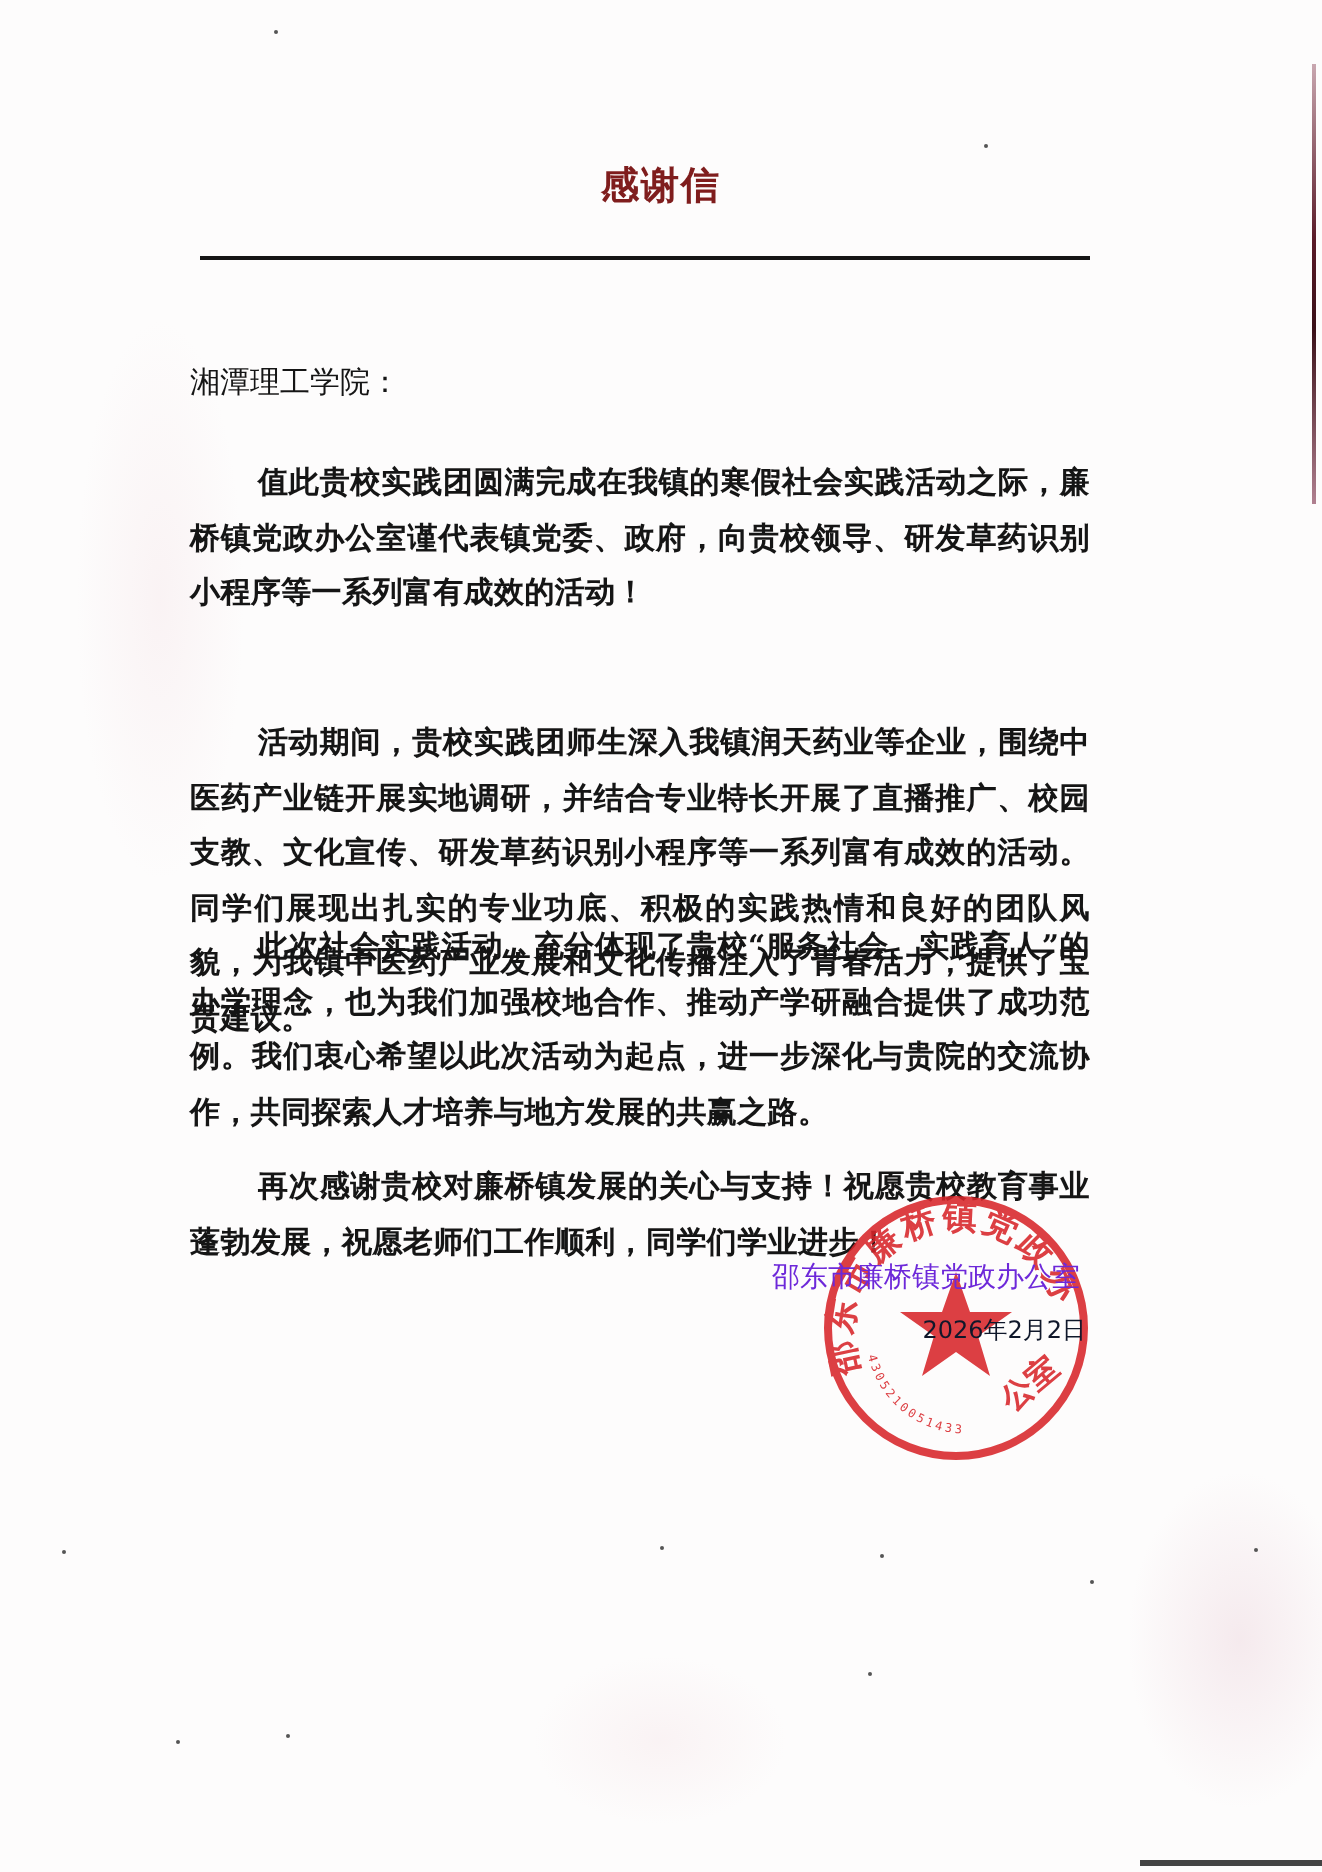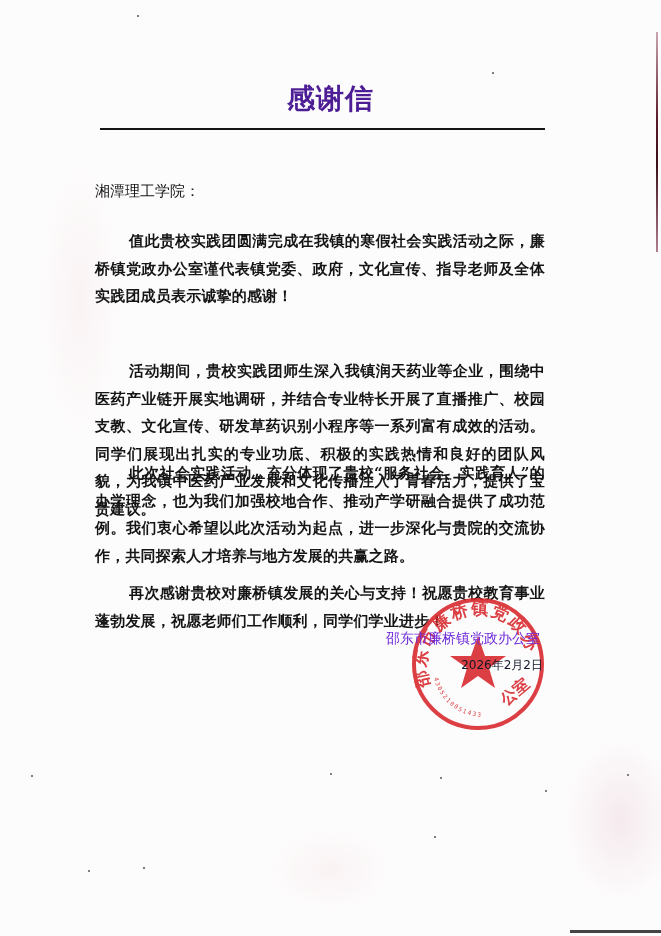--- a/index.html
+++ b/index.html
@@ -20,23 +20,23 @@
   .edge-line {
     position: absolute; left: 656px; top: 32px; width: 2px; height: 220px;
     background: linear-gradient(#c9a7b0, #5a1a28 40%, #3a1018 60%, #b08090);
   }
   .bottom-edge {
     position: absolute; left: 570px; top: 930px; width: 91px; height: 3px;
     background: #444;
   }
   .title {
     position: absolute; left: 0; width: 661px; top: 80px;
-    text-align: center; font-size: 28px; font-weight: bold;
+    text-align: center; font-size: 19px; font-weight: bold;
     font-family: "DejaVu Sans", "Liberation Sans", sans-serif;
-    letter-spacing: 1px; color: #4c1d95;
+    letter-spacing: 1px; color: #7f1d1d;
   }
   .title-rule {
     position: absolute; left: 100px; top: 128px; width: 445px; height: 2px;
     background: #151515;
   }
   .salutation {
     position: absolute; left: 95px; top: 182px;
     font-size: 15px; font-weight: normal;
   }
   .para {
@@ -69,21 +69,21 @@
 
 <div class="paper-tint"></div>
 <div class="edge-line"></div>
 <div class="bottom-edge"></div>
 
 <div class="title">感谢信</div>
 <div class="title-rule"></div>
 
 <div class="salutation">湘潭理工学院：</div>
 
-<div class="para" id="p1">值此贵校实践团圆满完成在我镇的寒假社会实践活动之际，廉桥镇党政办公室谨代表镇党委、政府，文化宣传、指导老师及全体实践团成员表示诚挚的感谢！</div>
+<div class="para" id="p1">值此贵校实践团圆满完成在我镇的寒假社会实践活动之际，廉桥镇党政办公室谨代表镇党委、政府，向贵校领导、研发草药识别小程序等一系列富有成效的活动！</div>
 <div class="para" id="p2">活动期间，贵校实践团师生深入我镇润天药业等企业，围绕中医药产业链开展实地调研，并结合专业特长开展了直播推广、校园支教、文化宣传、研发草药识别小程序等一系列富有成效的活动。同学们展现出扎实的专业功底、积极的实践热情和良好的团队风貌，为我镇中医药产业发展和文化传播注入了青春活力，提供了宝贵建议。</div>
 <div class="para" id="p3">此次社会实践活动，充分体现了贵校“服务社会、实践育人”的办学理念，也为我们加强校地合作、推动产学研融合提供了成功范例。我们衷心希望以此次活动为起点，进一步深化与贵院的交流协作，共同探索人才培养与地方发展的共赢之路。</div>
 <div class="para" id="p4">再次感谢贵校对廉桥镇发展的关心与支持！祝愿贵校教育事业蓬勃发展，祝愿老师们工作顺利，同学们学业进步！</div>
 
 <svg class="stamp" viewBox="0 0 140 140">
   <defs>
     <path id="arcTop" d="M 22 92 A 52 52 0 1 1 122 70"></path>
     <path id="arcBottom" d="M 26 84 A 50 50 0 0 0 96 118"></path>
   </defs>
   <circle cx="70" cy="70" r="64" fill="none" stroke="#d8252a" stroke-width="4"></circle>

